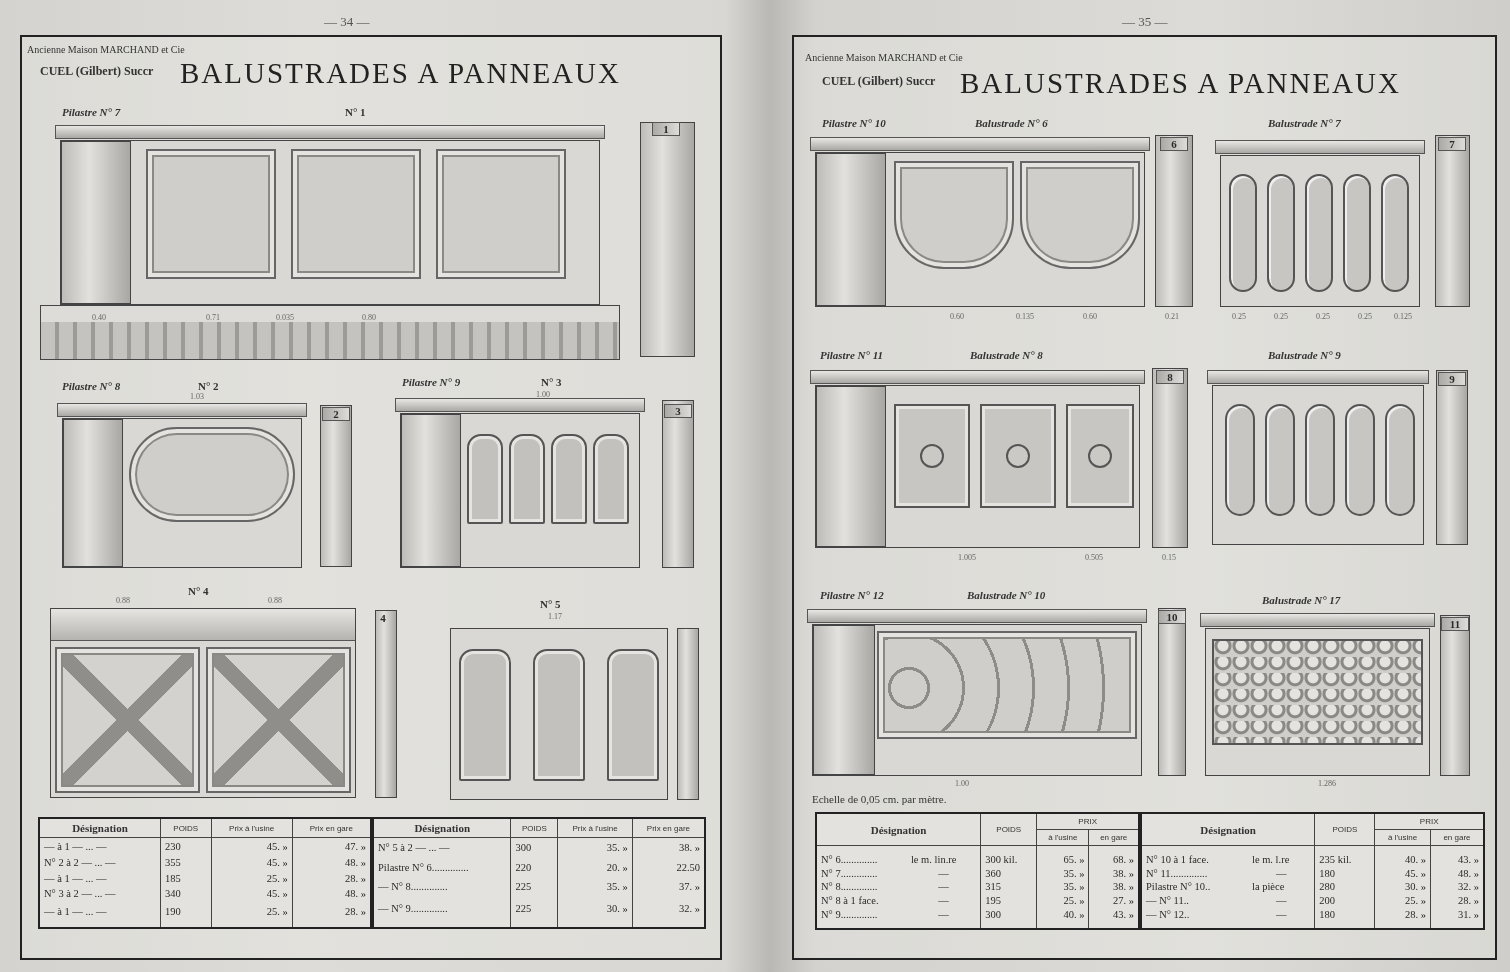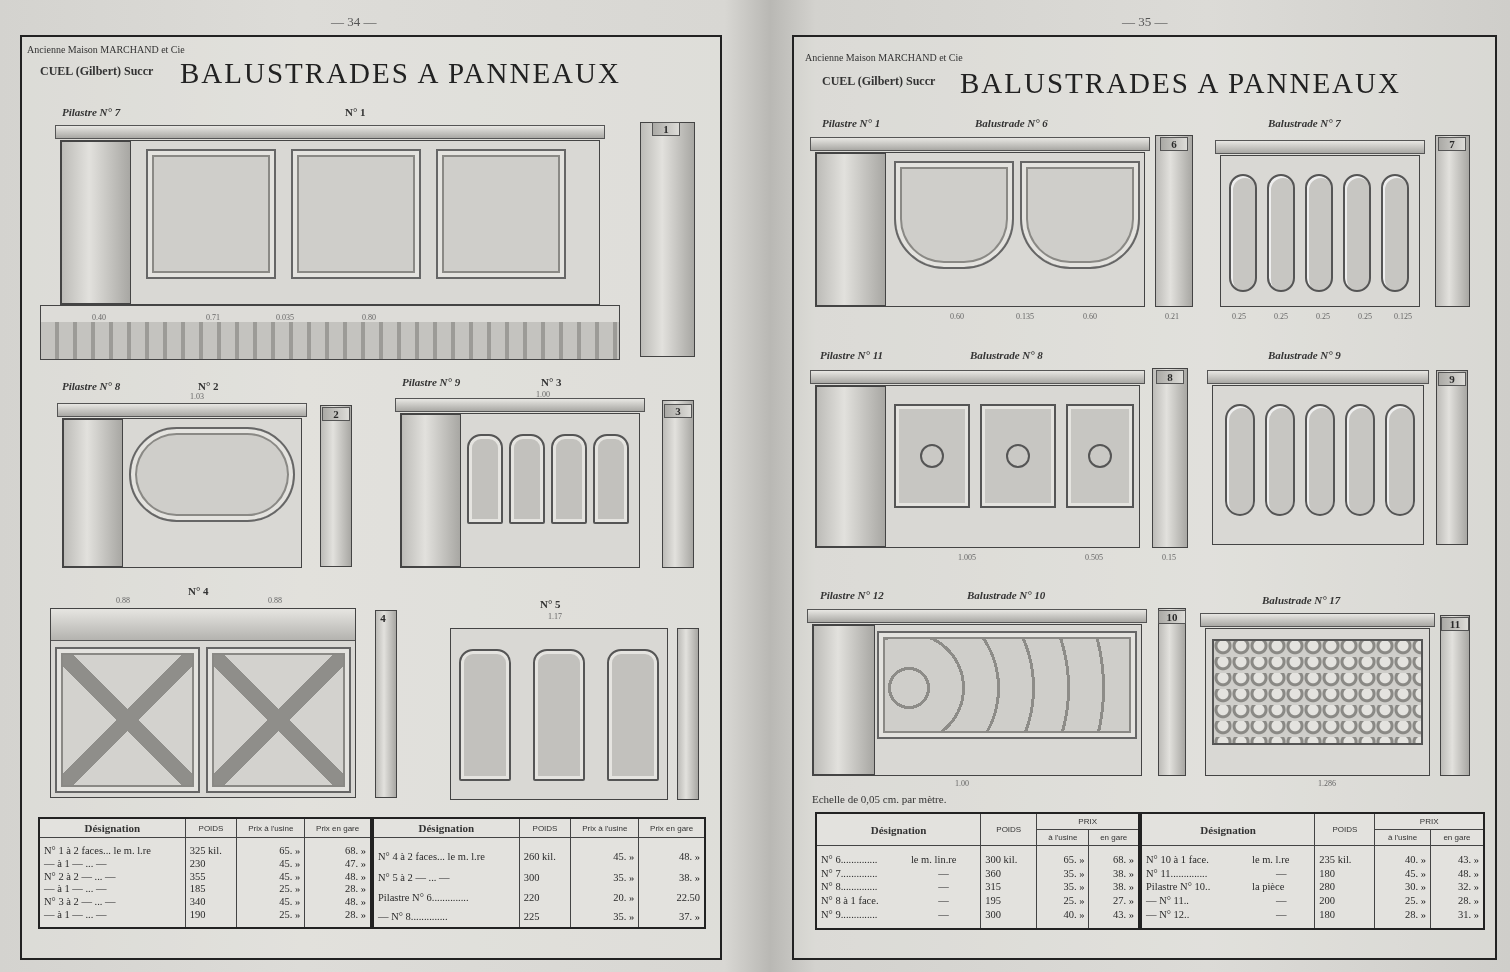--- a/index.html
+++ b/index.html
@@ -32,21 +32,21 @@
 .oval{position:absolute;border:2px solid #555;border-radius:14px;background:#c7c6c2;box-shadow:inset 2px 2px 0 #eee}
 .sq{position:absolute;border:2px solid #555;background:#c7c6c2;box-shadow:inset 0 0 0 3px #e5e4e0}
 .arch{position:absolute;border:2px solid #555;border-radius:14px 14px 2px 2px;background:#c2c1bd;box-shadow:inset 0 0 0 3px #e5e4e0}
 .circ{position:absolute;border:2px solid #555;border-radius:50%;background:#cac9c5}
 </style>
 </head>
 <body>
 
 <div class="spread">
 
-  <div class="pnum" style="left:331px">— 34 —</div>
+  <div class="pnum" style="left:324px">— 34 —</div>
   <div class="frame l"></div>
   <div class="maison" style="left:27px;top:44px">Ancienne Maison MARCHAND et Cie</div>
   <div class="cuel" style="left:40px;top:64px">CUEL (Gilbert) Succr</div>
   <div class="title" style="left:180px;top:57px">BALUSTRADES A PANNEAUX</div>
 
   <div class="lbl" style="left:62px;top:106px">Pilastre N° 7</div>
   <div class="num" style="left:345px;top:106px">N° 1</div>
   <div class="draw" style="left:60px;top:140px;width:540px;height:165px">
     <div class="cap"></div>
     <div class="pil" style="left:0;top:0;width:70px;height:163px"></div>
@@ -110,26 +110,20 @@
   <table class="t" style="left:38px;top:817px;width:334px;height:112px">
     <thead>
         <tr>
       <th style="border-left:none">Désignation</th>
       <th class="s">POIDS</th>
       <th class="s">Prix à l'usine</th>
       <th class="s">Prix en gare</th>
     </tr>
       </thead>
     <tbody>
-      <tr class="first">
-          <td style="border-left:none">N° 1 à 2 faces... le m. l.re</td>
-          <td>325 kil.</td>
-          <td class="r">65. »</td>
-          <td class="r">68. »</td>
-        </tr>
       <tr>
           <td style="border-left:none">— à 1 — ... —</td>
           <td>230</td>
           <td class="r">45. »</td>
           <td class="r">47. »</td>
         </tr>
       <tr>
           <td style="border-left:none">N° 2 à 2 — ... —</td>
           <td>355</td>
           <td class="r">45. »</td>
@@ -158,54 +152,54 @@
   <table class="t" style="left:372px;top:817px;width:334px;height:112px">
     <thead>
         <tr>
       <th style="border-left:none">Désignation</th>
       <th class="s">POIDS</th>
       <th class="s">Prix à l'usine</th>
       <th class="s">Prix en gare</th>
     </tr>
       </thead>
     <tbody>
-      <tr class="first">
-          <td style="border-left:none">N° 4 à 2 faces... le m. l.re</td>
-          <td>260 kil.</td>
-          <td class="r">45. »</td>
-          <td class="r">48. »</td>
-        </tr>
       <tr>
           <td style="border-left:none">N° 5 à 2 — ... —</td>
           <td>300</td>
           <td class="r">35. »</td>
           <td class="r">38. »</td>
         </tr>
       <tr>
           <td style="border-left:none">Pilastre N° 6..............</td>
           <td>220</td>
           <td class="r">20. »</td>
           <td class="r">22.50</td>
         </tr>
       <tr>
           <td style="border-left:none">— N° 8..............</td>
           <td>225</td>
           <td class="r">35. »</td>
           <td class="r">37. »</td>
+        </tr>
+      <tr class="last">
+          <td style="border-left:none">— N° 9..............</td>
+          <td>225</td>
+          <td class="r">30. »</td>
+          <td class="r">32. »</td>
         </tr>
     </tbody>
   </table>
 
   <div class="pnum" style="left:1122px">— 35 —</div>
   <div class="frame r"></div>
   <div class="maison" style="left:805px;top:52px">Ancienne Maison MARCHAND et Cie</div>
   <div class="cuel" style="left:822px;top:74px">CUEL (Gilbert) Succr</div>
   <div class="title" style="left:960px;top:67px">BALUSTRADES A PANNEAUX</div>
 
-  <div class="lbl" style="left:822px;top:117px">Pilastre N° 1</div>
+  <div class="lbl" style="left:822px;top:117px">Pilastre N° 10</div>
   <div class="lbl" style="left:975px;top:117px">Balustrade N° 6</div>
   <div class="draw" style="left:815px;top:152px;width:330px;height:155px">
     <div class="cap"></div>
     <div class="pil" style="left:0;top:0;width:70px;height:153px"></div>
     <div class="panel" style="left:78px;top:8px;width:120px;height:108px;border-radius:0 0 50px 50px"></div>
     <div class="panel" style="left:204px;top:8px;width:120px;height:108px;border-radius:0 0 50px 50px"></div>
   </div>
   <div class="pil" style="left:1155px;top:135px;width:38px;height:172px"></div>
   <div class="tag" style="left:1160px;top:137px">6</div>
   <div class="dim" style="left:950px;top:312px">0.60</div>

